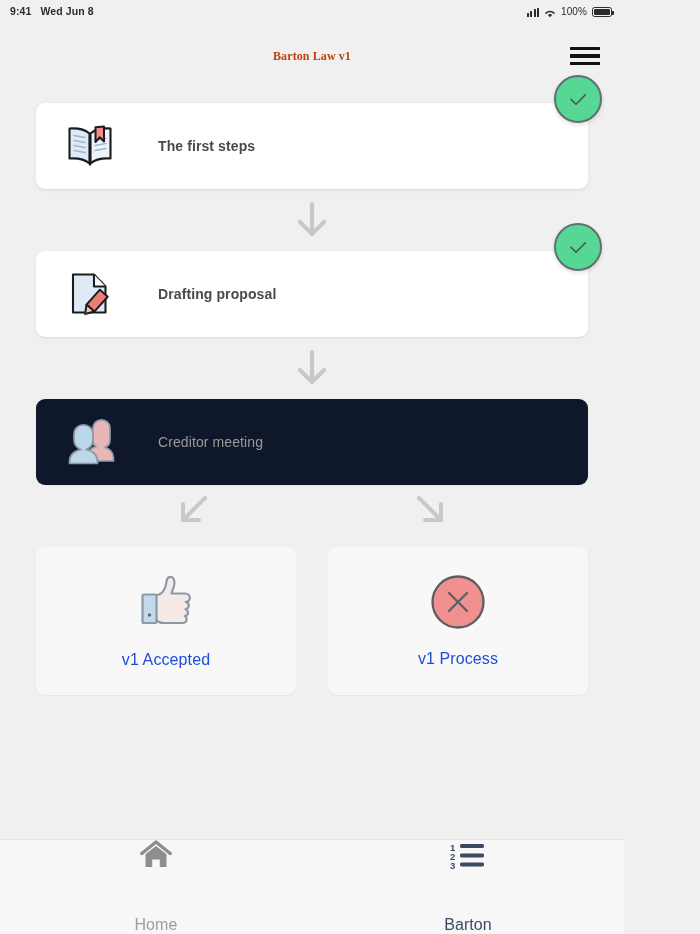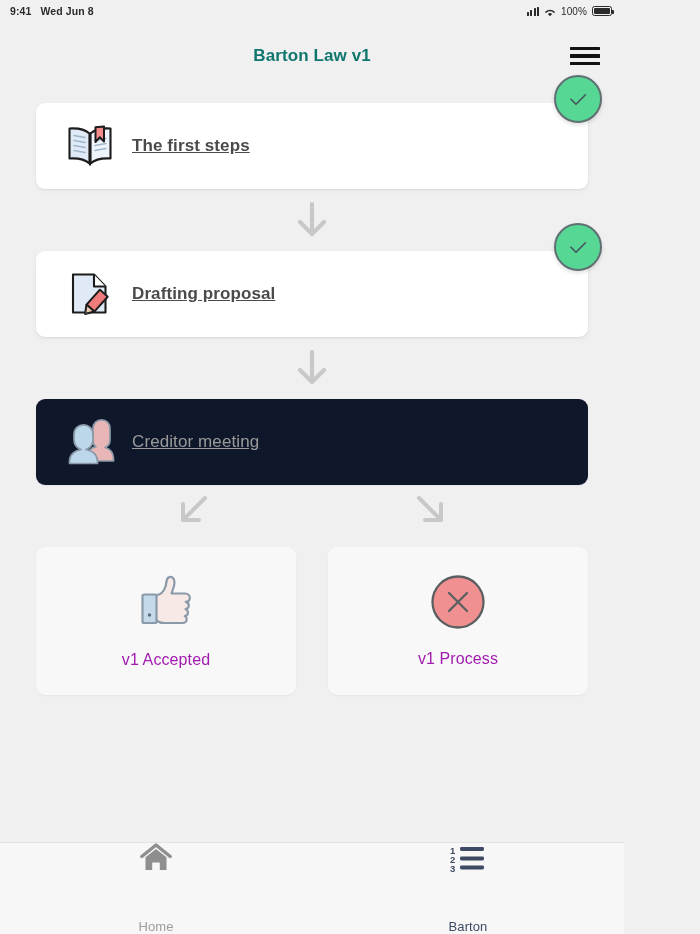--- a/index.html
+++ b/index.html
@@ -23,21 +23,21 @@
     flex: 0 0 22px;
     display: flex;
     align-items: center;
     justify-content: space-between;
     padding: 0 12px 0 10px;
     font-size: 10.5px;
     color: #2b2b2b;
     letter-spacing: .1px;
   }
   .sb-left { display: flex; align-items: center; gap: 9px; }
-  .sb-right { display: flex; align-items: center; gap: 5px; }
+  .sb-right { display: flex; align-items: flex-end; gap: 5px; }
   .sb-time { font-weight: 600; }
   .sb-date { font-weight: 700; }
   .signal { display: flex; align-items: flex-end; gap: 1.5px; height: 9px; }
   .signal i { display: block; width: 2px; background: #2b2b2b; border-radius: .5px; }
   .signal i:nth-child(1) { height: 3.5px; }
   .signal i:nth-child(2) { height: 5.5px; }
   .signal i:nth-child(3) { height: 7.5px; }
   .signal i:nth-child(4) { height: 9px; }
   .wifi { width: 12px; height: 9px; position: relative; }
   .pct { font-size: 10px; font-weight: 500; }
@@ -54,24 +54,25 @@
 
   
   .header {
     flex: 0 0 68px;
     position: relative;
     display: flex;
     align-items: center;
     justify-content: center;
   }
   .title {
-    font-size: 17px;
+    font-size: 12px;
     font-weight: 700;
-    color: #0f766e;
-    letter-spacing: .1px;
+    color: #c2410c;
+    letter-spacing: .1px;
+    font-family: Liberation Serif, serif;
   }
   .hamburger {
     position: absolute;
     right: 24px; top: 50%;
     transform: translateY(-50%);
     width: 30px; height: 22px;
     display: flex; flex-direction: column; justify-content: space-between;
     padding: 2px 0;
     cursor: pointer;
   }
@@ -98,26 +99,25 @@
     background: #0f172a;
     box-shadow: 0 1px 2px rgba(0,0,0,.045);
     text-align: center;
   }
   .card-icon {
     width: 56px; height: 56px;
     display: flex; align-items: center; justify-content: center;
     flex: 0 0 56px;
   }
   .card-label {
-    margin-left: 14px;
-    font-size: 17px;
+    margin-left: 40px;
+    font-size: 14px;
     font-weight: 600;
     color: #4a4a4a;
     letter-spacing: .1px;
-    text-decoration: underline;
   }
   .card.inactive .card-label { color: #9a9a9a; font-weight: 500; }
 
   .badge {
     position: absolute;
     top: -28px; right: -14px;
     width: 48px; height: 48px;
     border-radius: 50%;
     background: #56d894;
     border: 2px solid #5f6f72;
@@ -150,42 +150,42 @@
     display: flex;
     flex-direction: column;
     align-items: center;
     justify-content: center;
     gap: 16px;
     box-shadow: 0 1px 2px rgba(0,0,0,.05);
   }
   .outcome-label {
     font-size: 16px;
     font-weight: 500;
-    color: #a21caf;
+    color: #1d4ed8;
     letter-spacing: .1px;
   }
 
   
   .tabbar {
     flex: 0 0 79px;
     background: #f7f7f7;
     border-top: 1px solid #e2e2e2;
     display: flex;
   }
   .tab {
     flex: 1 1 0;
     display: flex;
     flex-direction: column;
     align-items: center;
     justify-content: center;
     gap: 7px;
     cursor: pointer;
   }
   .tab-label {
-    font-size: 13px;
+    font-size: 16px;
     color: #9d9d9d;
     letter-spacing: .1px;
     margin-top: 36px;
   }
   .tab.active .tab-label { color: #3d4a63; }
 </style>
 </head>
 <body>
 
 <div class="screen">

